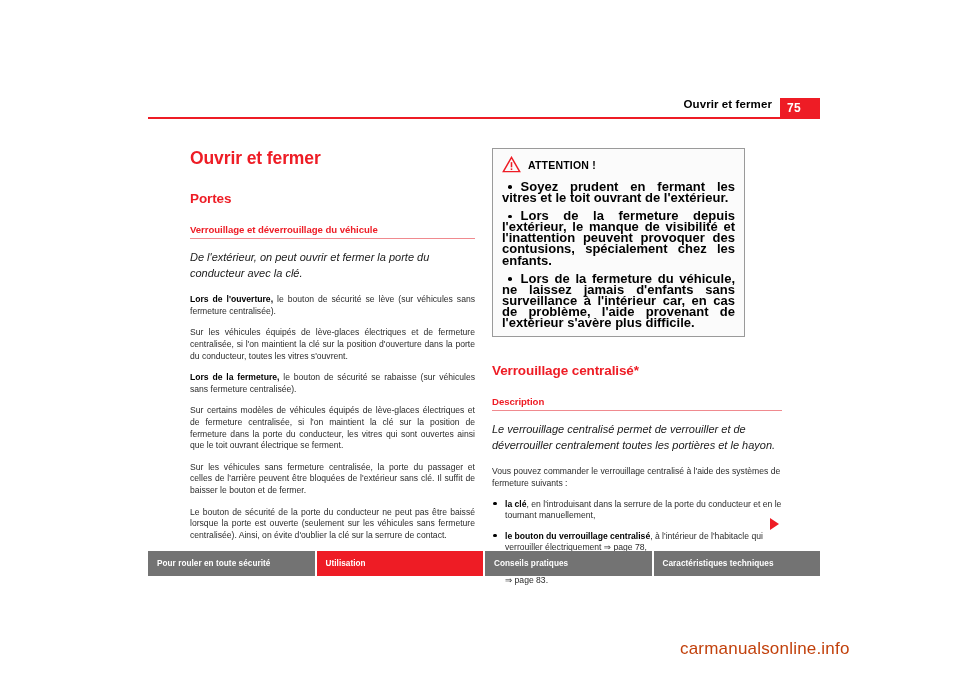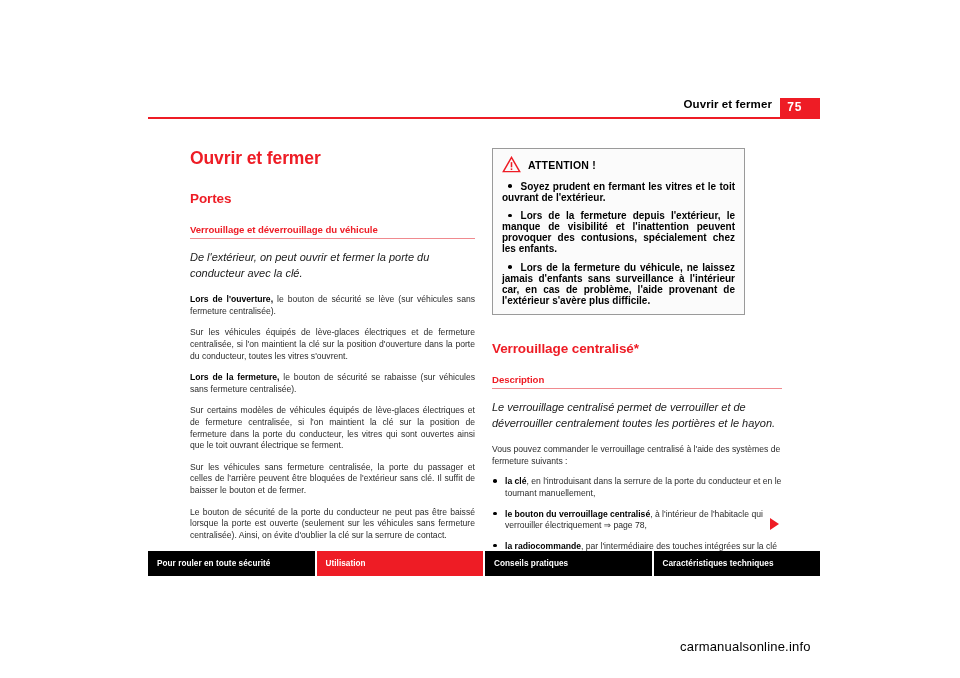--- a/index.html
+++ b/index.html
@@ -59,21 +59,20 @@
     background: #ee1c25;
   }
   .page-number-box span {
     position: absolute;
     left: 7px;
     top: 3px;
     color: #ffffff;
     font-size: 12px;
     font-weight: bold;
     letter-spacing: 0.4px;
-    font-family: Liberation Mono, monospace;
   }
 
   
   .col-left {
     position: absolute;
     left: 190px;
     top: 148px;
     width: 285px;
   }
   .col-right {
@@ -173,21 +172,21 @@
   }
   .warn-icon { width: 19px; height: 17px; margin-right: 7px; }
   .warn-title {
     font-size: 10.5px;
     font-weight: bold;
     color: #000000;
     letter-spacing: 0.2px;
   }
   .warn-item {
     position: relative;
-    font-size: 10px;
+    font-size: 13px;
     line-height: 11.1px;
     font-weight: bold;
     color: #000000;
     margin: 0 0 7px 0;
     padding-left: 0px;
     text-align: justify;
   }
   .warn-item:last-child { margin-bottom: 0; }
   .warn-item .wdot {
     display: inline-block;
@@ -223,41 +222,41 @@
   .footer {
     position: absolute;
     left: 148px;
     top: 551px;
     width: 672px;
     height: 25px;
     display: flex;
   }
   .tab {
     flex: 1 1 0;
-    background: #000000;
+    background: #737373;
     color: #ffffff;
     font-size: 8.2px;
     font-weight: bold;
     display: flex;
     align-items: center;
     padding-left: 9px;
     box-sizing: border-box;
     border-right: 2px solid #ffffff;
     letter-spacing: 0.05px;
   }
   .tab:last-child { border-right: none; }
   .tab.active { background: #ee1c25; }
 
   
   .watermark {
     position: absolute;
     left: 680px;
     top: 639px;
-    font-size: 13px;
-    color: #000000;
+    font-size: 17px;
+    color: #c2410c;
     letter-spacing: 0.2px;
     font-family: "Liberation Sans", sans-serif;
   }
 </style>
 </head>
 <body>
 
 <div class="page">
 
   <div class="header">

